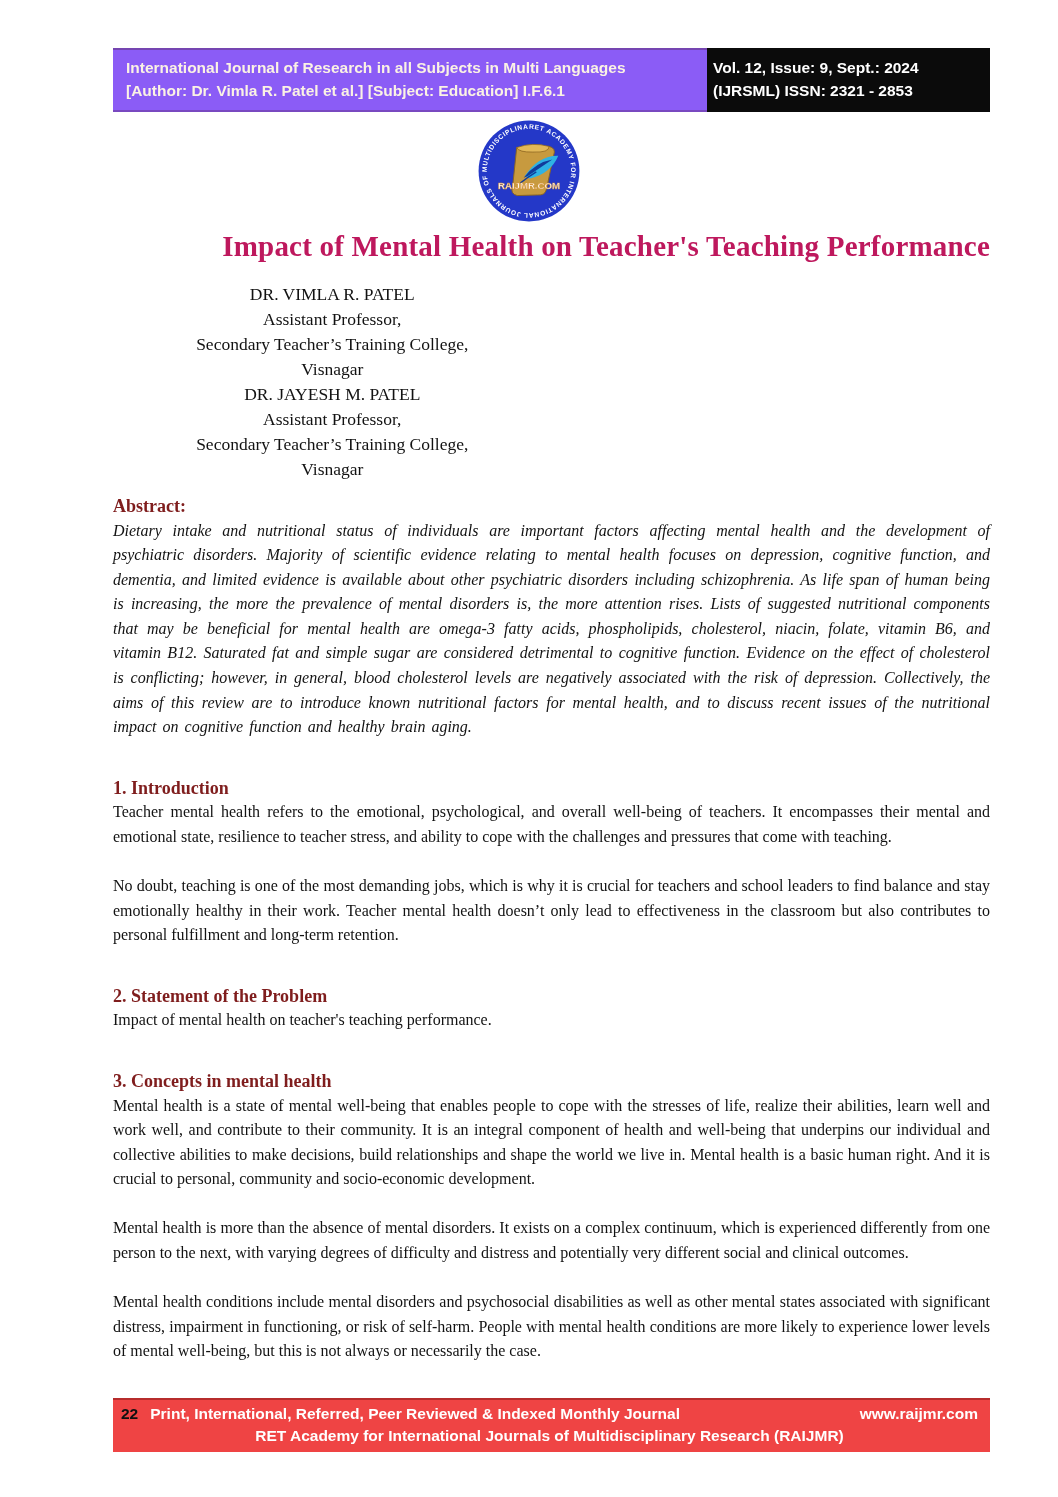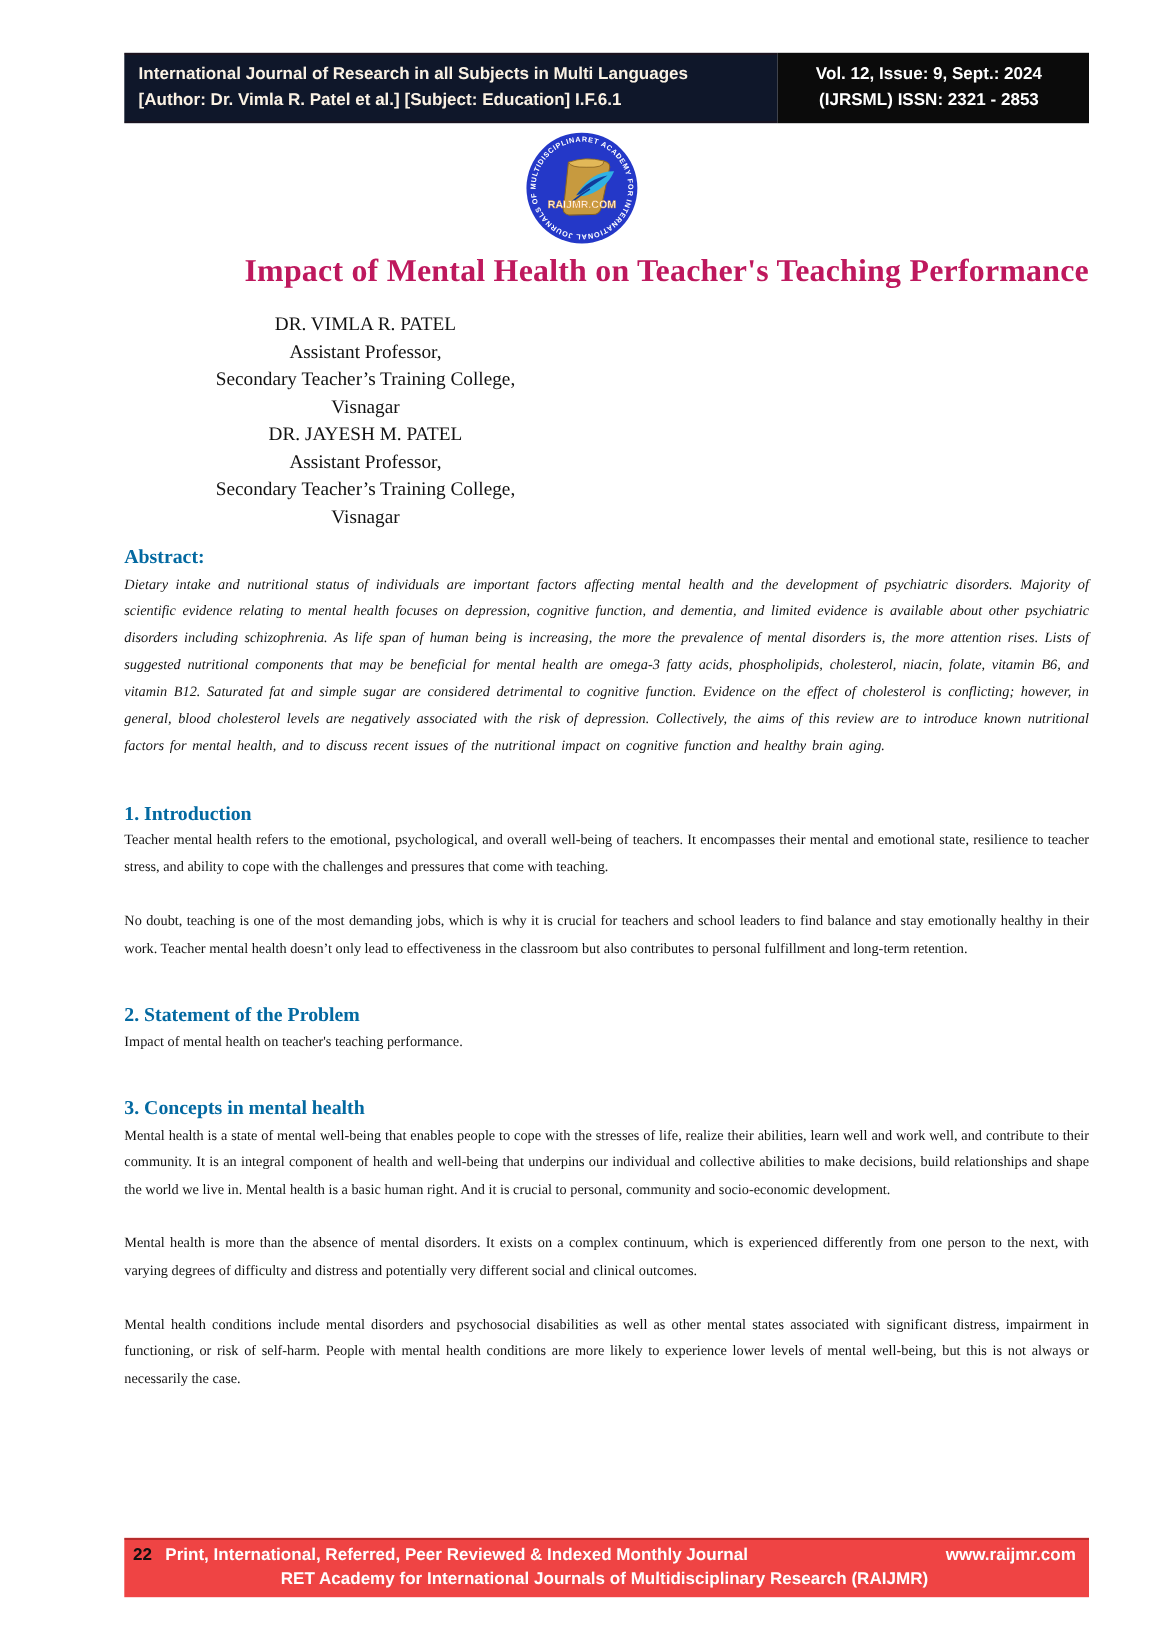--- a/index.html
+++ b/index.html
@@ -18,35 +18,35 @@
   .header-row {
     position: absolute;
     top: 48px; left: 113px;
     width: 877px; height: 64px;
     display: flex;
     font-family: "Liberation Sans", sans-serif;
     font-weight: bold;
   }
   .header-left {
     width: 594px; height: 100%;
-    background: #0f172a;
+    background: #8b5cf6;
     color: #FBF2E4;
     padding: 8px 14px 0 13px;
     font-size: 15.5px;
     line-height: 23px;
     box-shadow: inset 0 2px 0 rgba(60,10,0,0.28), inset 0 -2px 0 rgba(60,10,0,0.22);
   }
   .header-right {
     flex: 1; height: 100%;
     background: #0B0B0B;
     color: #FFFFFF;
     padding: 8px 14px 0 6px;
     font-size: 15.5px;
     line-height: 23px;
-    text-align: center;
+    text-align: left;
   }
   
   .logo-wrap {
     position: absolute;
     top: 116px; left: 0; width: 100%;
     display: flex; justify-content: center;
   }
   
   .content {
     position: absolute;
@@ -70,24 +70,24 @@
   .author-block {
     width: 50%;
     text-align: center;
     font-size: 17.5px;
     line-height: 25px;
   }
   .abstract-heading, .section-heading {
     font-size: 18px;
     font-weight: bold;
     line-height: 24.5px;
-    color: #0369a1;
+    color: #7f1d1d;
   }
   .para {
-    font-size: 13px;
+    font-size: 16px;
     line-height: 24.6px;
     text-align: justify;
   }
   .abstract-text {
     font-style: italic;
     word-spacing: 2px;
   }
   .section { margin-top: 36px; }
   .para + .para { margin-top: 24.6px; }
   

